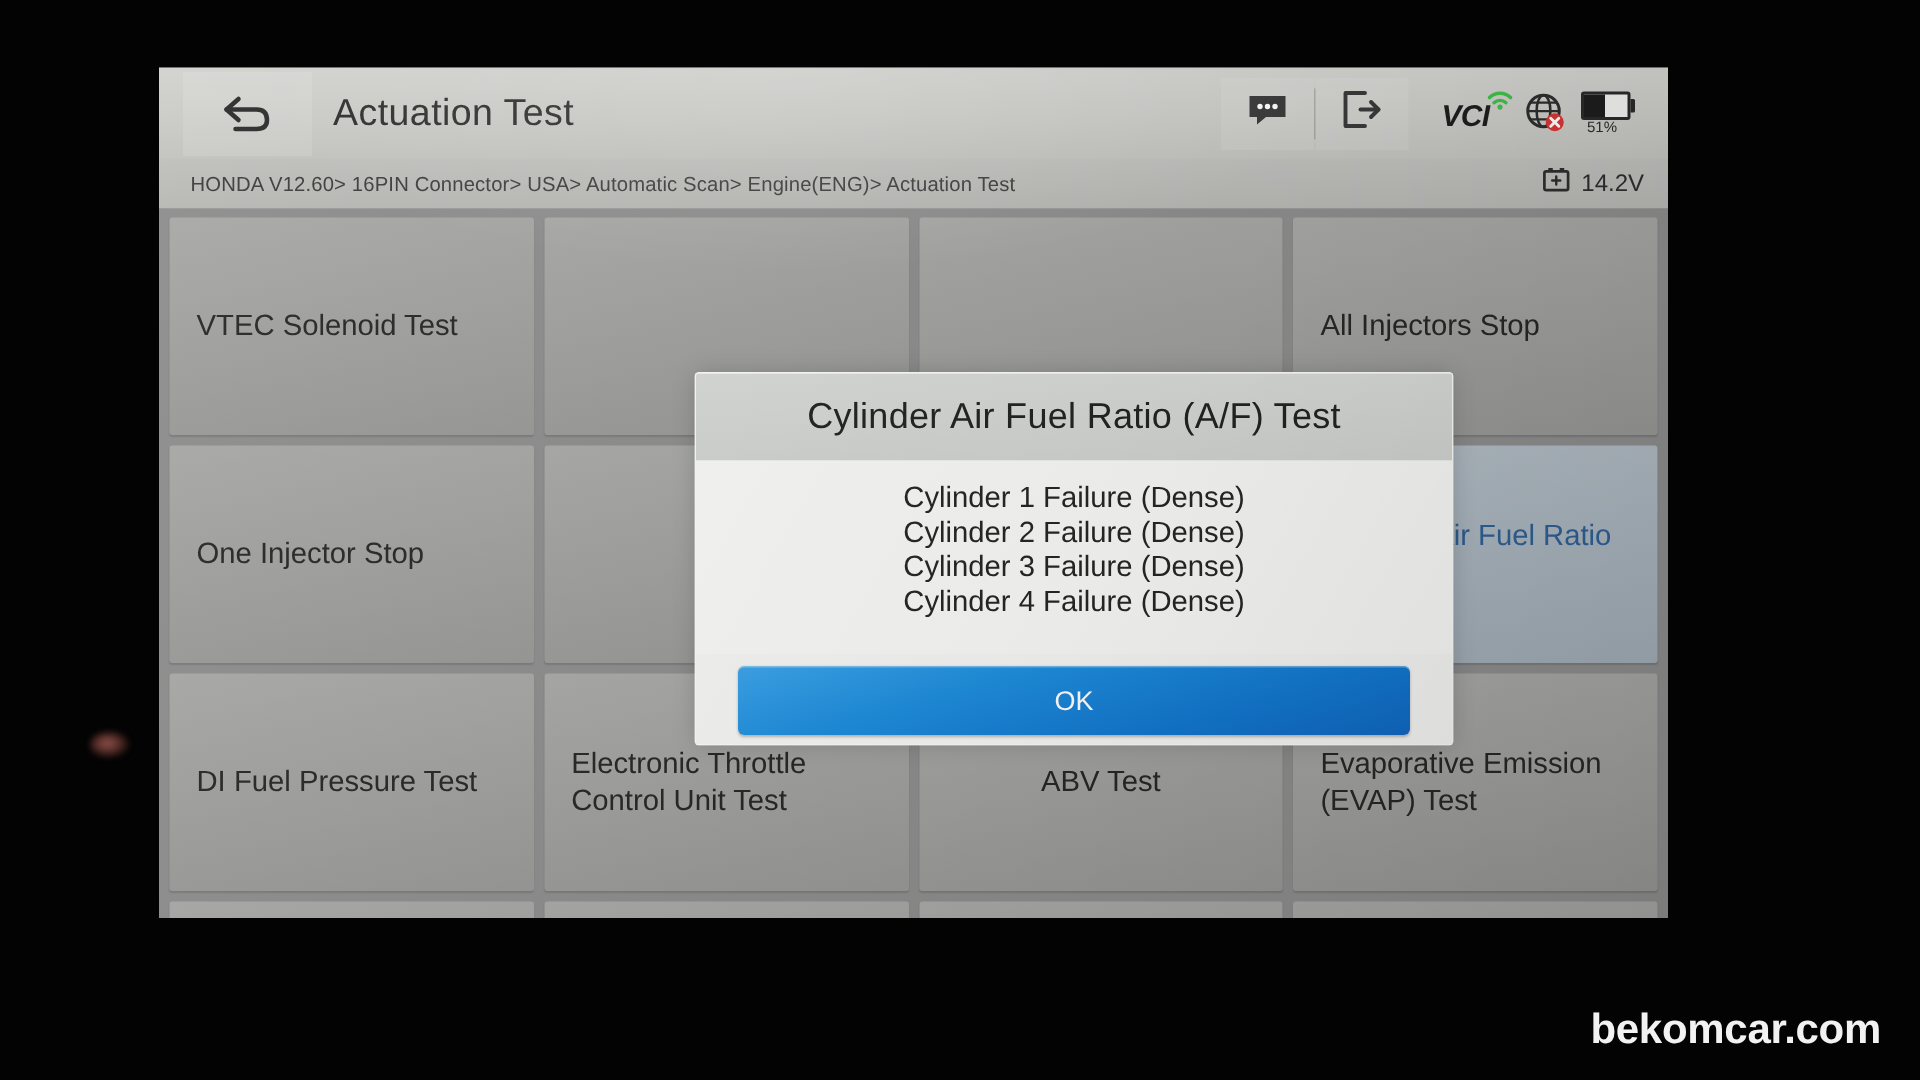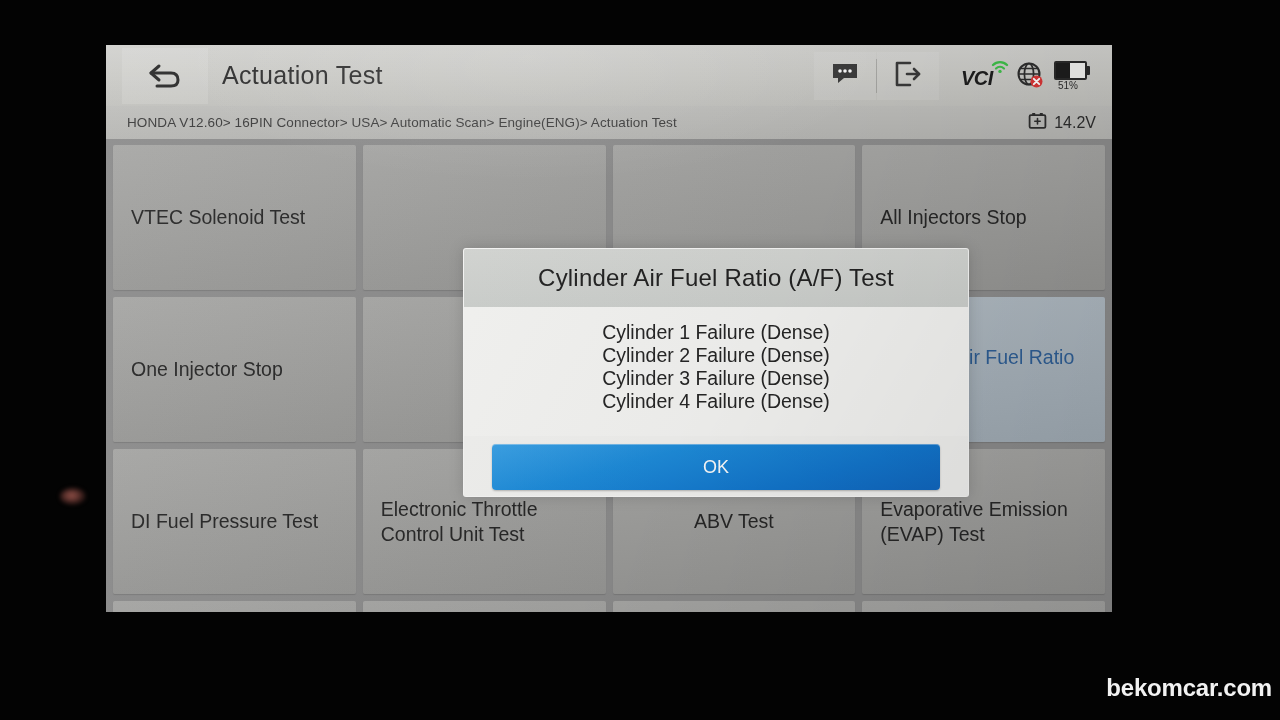--- a/index.html
+++ b/index.html
@@ -283,24 +283,24 @@
     height: 567px;
     pointer-events: none;
     background:
       radial-gradient(ellipse 520px 180px at 42% 2%, rgba(255,255,255,0.13) 0%, rgba(255,255,255,0) 70%),
       linear-gradient(120deg, rgba(255,255,255,0.05) 0%, rgba(0,0,0,0.05) 60%, rgba(0,0,0,0.12) 100%);
   }
 
   
   .watermark {
     position: absolute;
-    right: 8px;
+    right: 26px;
     bottom: 18px;
     color: #f2f2f2;
-    font-size: 24px;
+    font-size: 28px;
     font-weight: bold;
     letter-spacing: -0.2px;
   }
 </style>
 </head>
 <body>
 
 <div id="screenshot">
 
   <div class="device">

